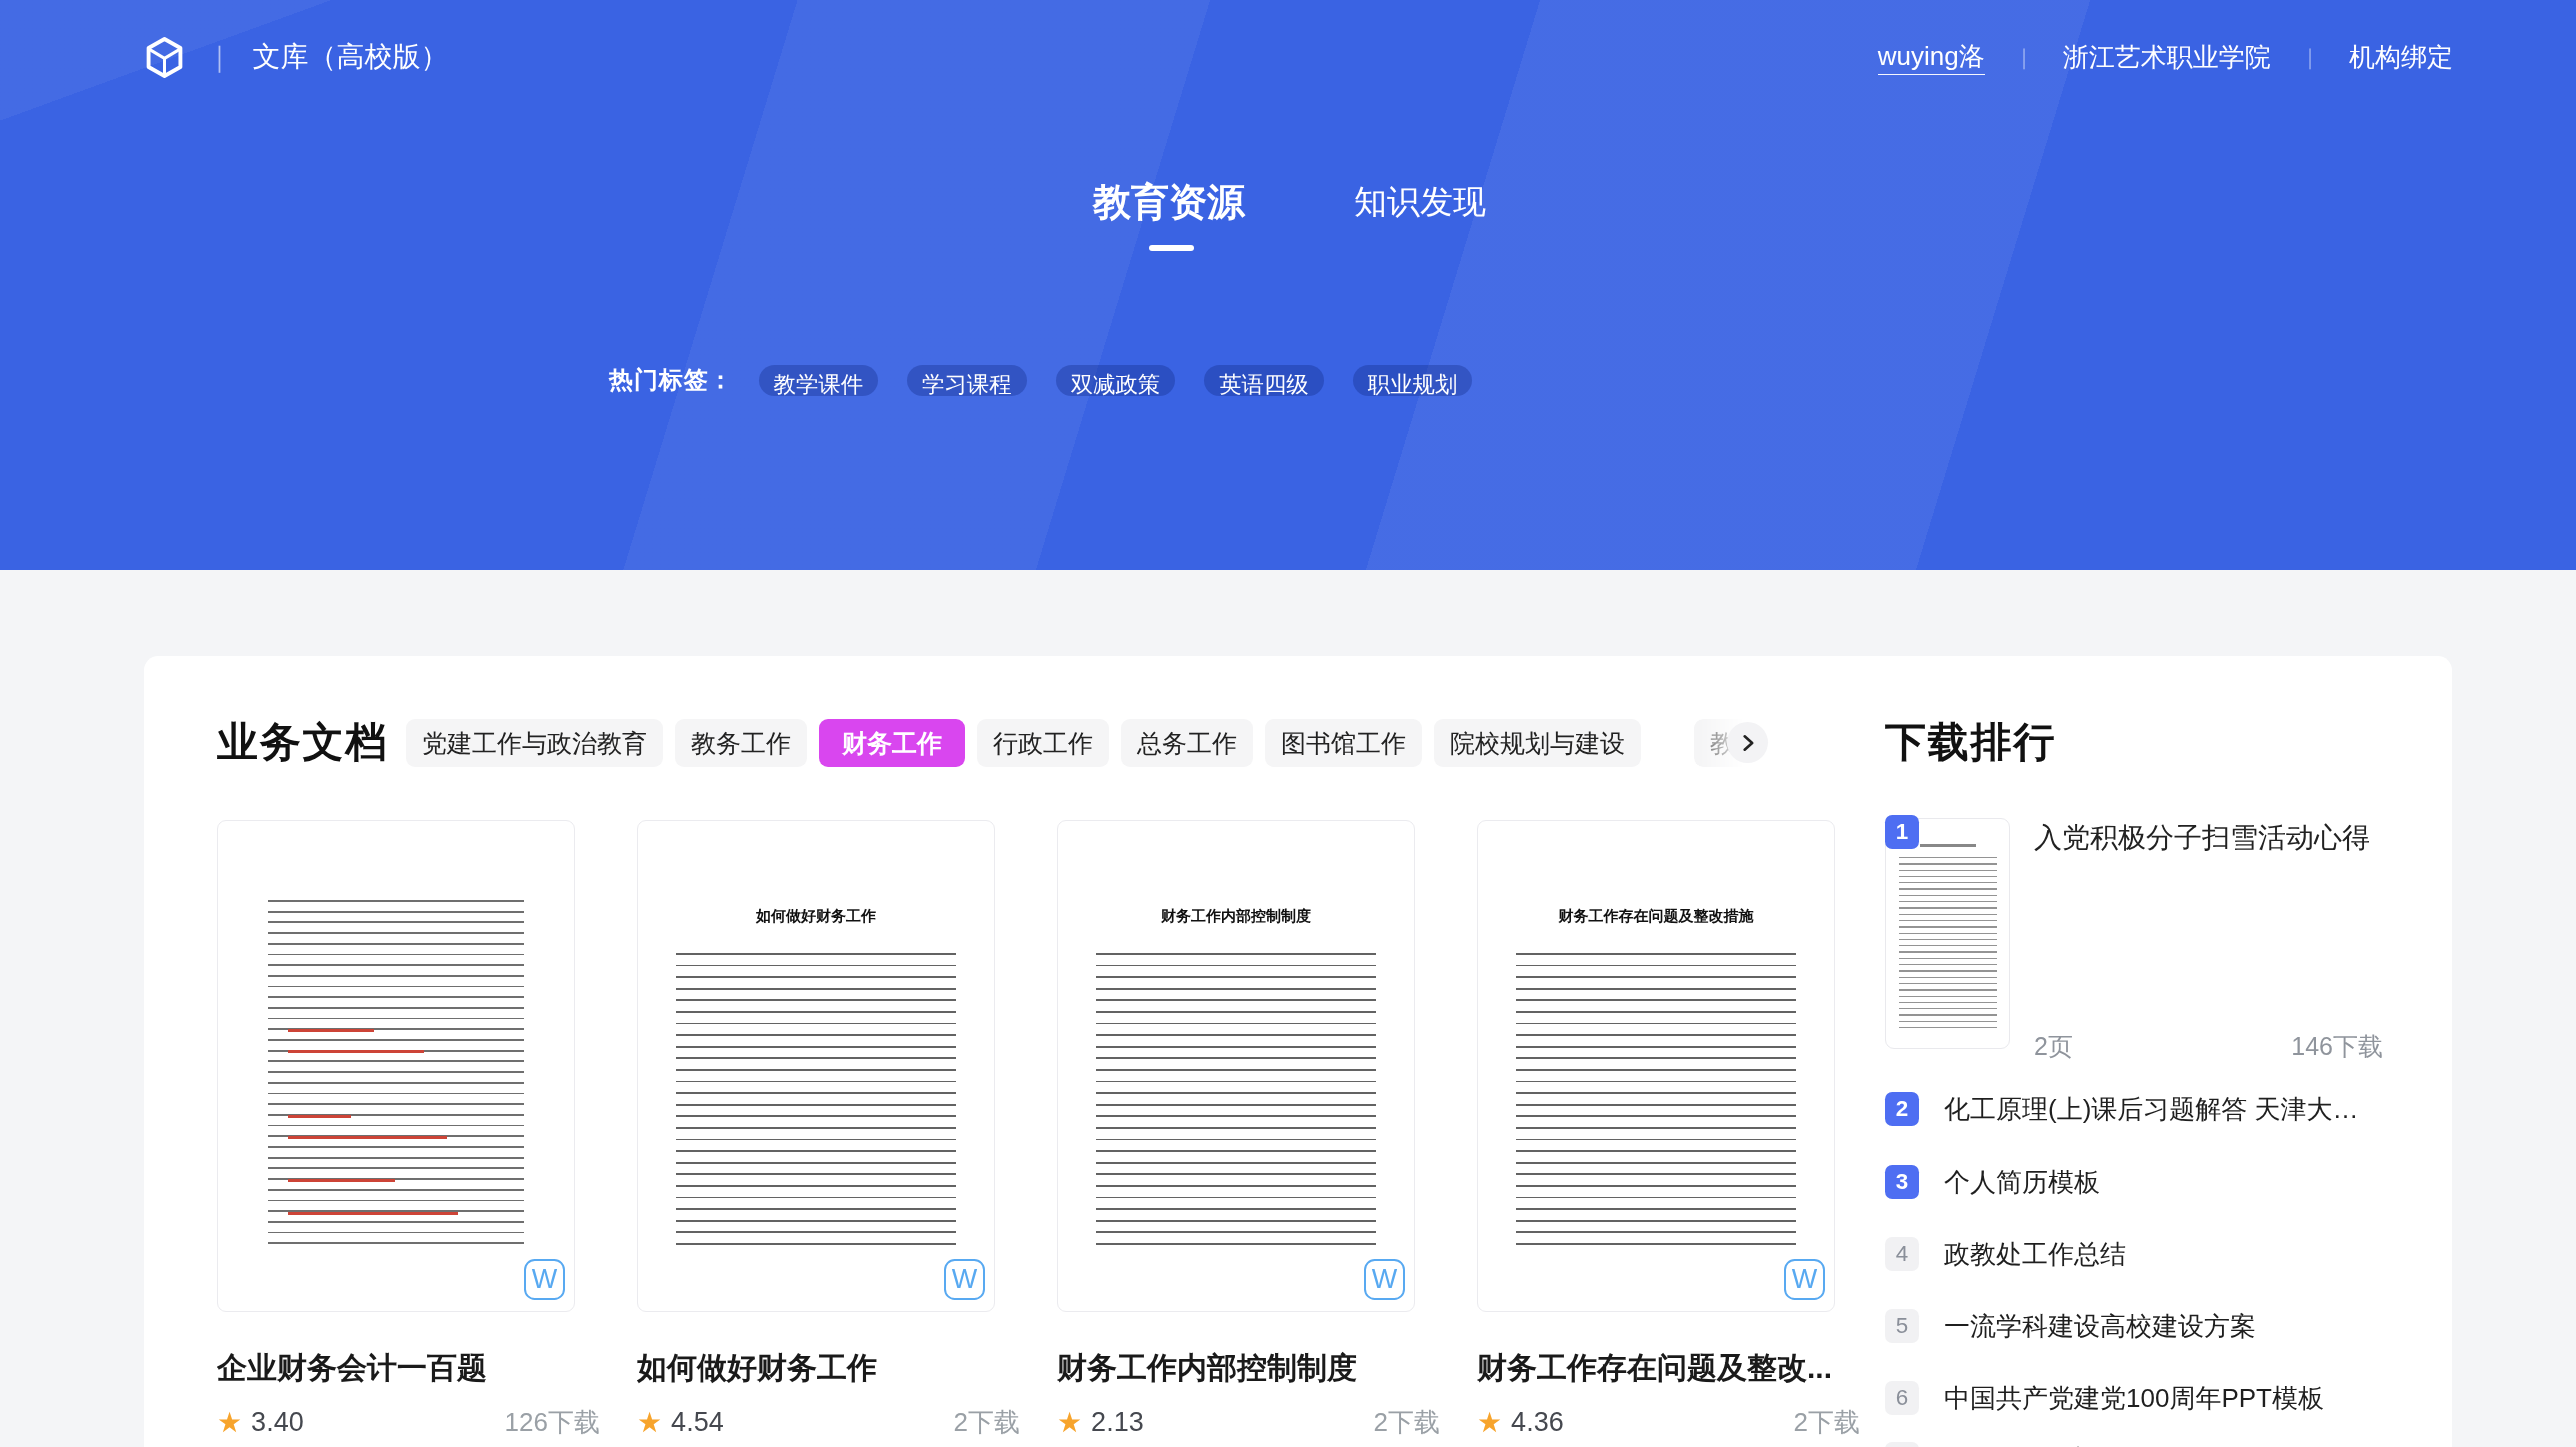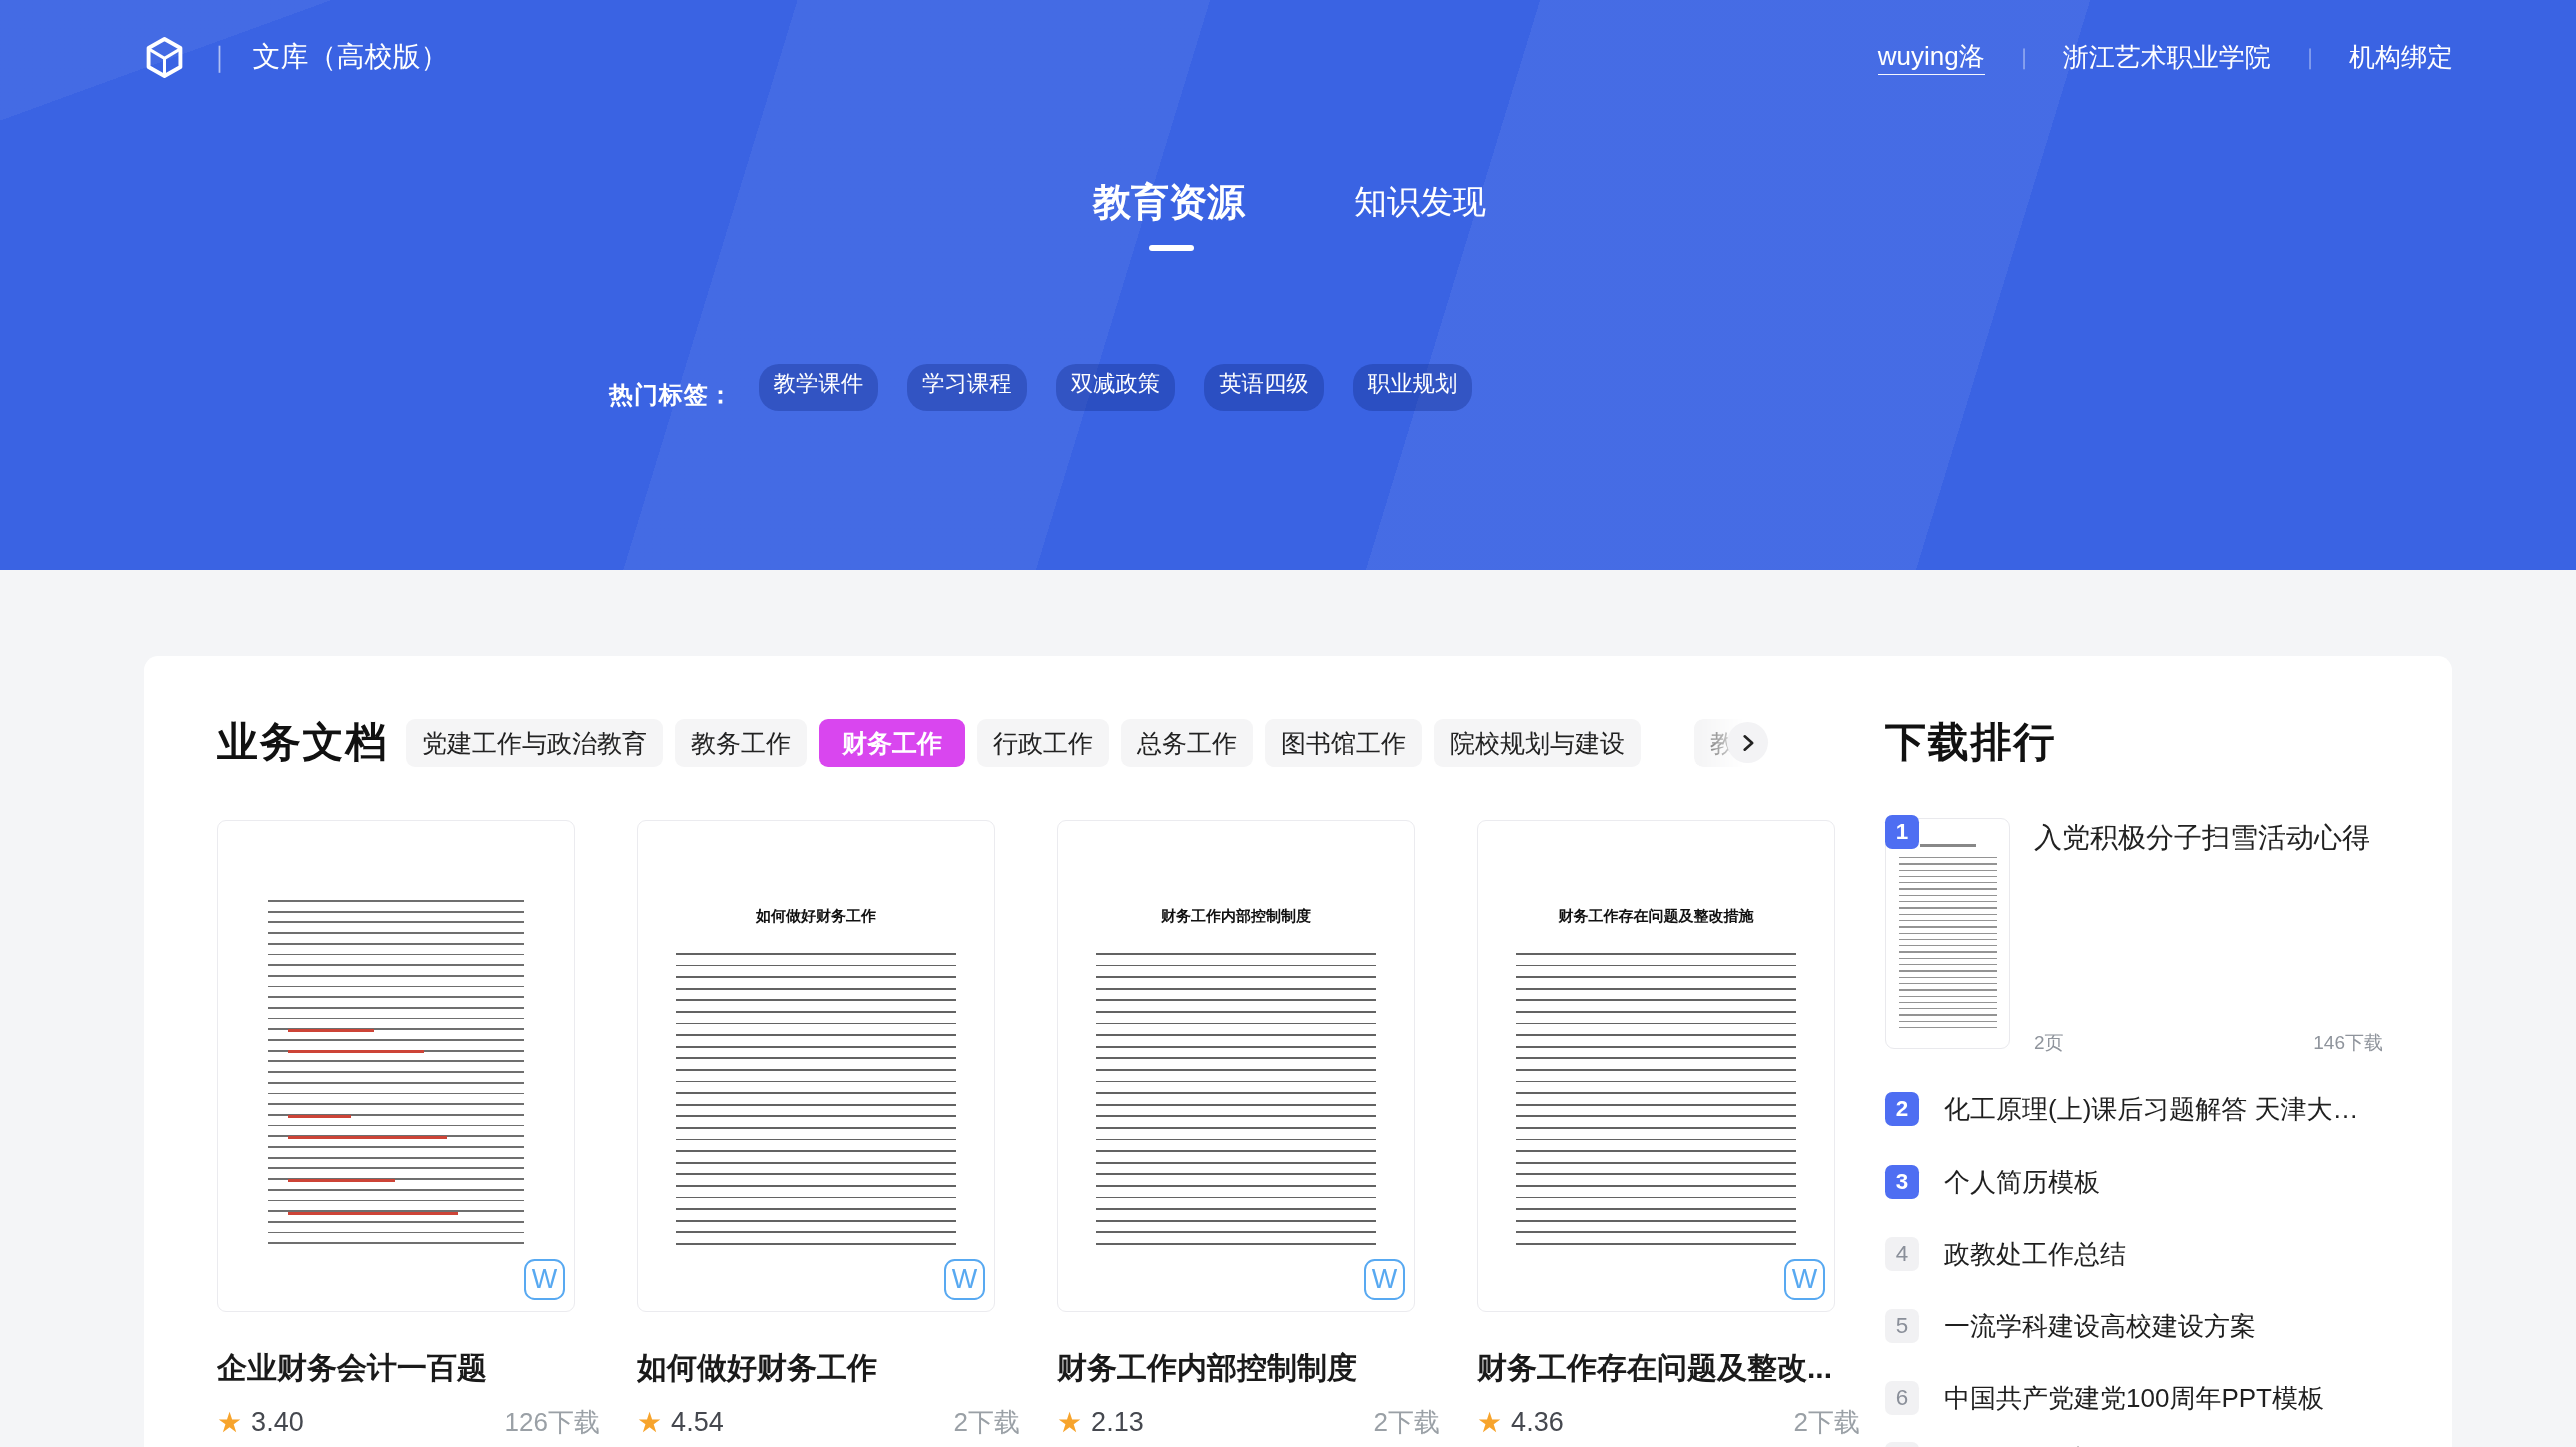--- a/index.html
+++ b/index.html
@@ -37,21 +37,21 @@
 
   .search { position:absolute; left:614px; top:263px; width:1368px; height:75px; background:#fff; border-radius:9px;
     display:flex; align-items:center; padding:0 34px 0 27px; z-index:2; box-shadow:0 5.4px 16px rgba(10,25,90,.18); }
   .search input { flex:1; border:none; outline:none; font-size:28px; color:#333; background:transparent;
     font-family:"Liberation Sans","DejaVu Sans",sans-serif; }
   .search input::placeholder { color:#9aa0a6; }
   .search-icon { width:41px; height:41px; flex:0 0 auto; cursor:pointer; }
 
   .tagrow { position:absolute; left:609px; top:364px; display:flex; align-items:flex-end; z-index:2; }
   .taglabel { font-size:24px; font-weight:600; color:#fff; margin-right:25px; letter-spacing:0.9px; }
-  .tag { height:47px; line-height:39px; padding:0 15px; border-radius:20px; background:rgba(10,32,118,0.30);
+  .tag { height:31px; line-height:39px; padding:0 15px; border-radius:20px; background:rgba(10,32,118,0.30);
     color:#fff; font-size:22.4px; margin-right:29px; cursor:pointer; }
 
   
   .main-card { position:absolute; left:144px; top:656px; width:2308px; height:905px; background:#fff; border-radius:14.3px; }
 
   .biz-title { position:absolute; left:73px; top:59px; font-size:41px; font-weight:700; color:#111; letter-spacing:1.8px; }
 
   .cats { position:absolute; left:262px; top:63px; display:flex; gap:12px; }
   .cat { height:48px; line-height:48px; padding:0 16px; border-radius:9px; background:#f5f5f6; color:#222;
     font-size:25px; white-space:nowrap; cursor:pointer; }
@@ -88,21 +88,21 @@
 
   .feat-badge { position:absolute; left:1741px; top:159px; width:34px; height:34px; border-radius:7.2px; background:#4e6ef2;
     color:#fff; font-size:22.4px; font-weight:600; display:flex; align-items:center; justify-content:center; z-index:2; }
   .feat-thumb { position:absolute; left:1741px; top:162px; width:125px; height:231px; background:#fff;
     border:1.8px solid #e9e9ed; border-radius:9px; overflow:hidden; cursor:pointer; }
   .mini-title { display:block; margin:25px auto 0; width:56px; height:2.7px; background:#888; }
   .tlines.mini { margin:10.7px 12.5px 0; height:176px;
     background:repeating-linear-gradient(to bottom, rgba(90,90,90,0.65) 0 1.3px, transparent 1.3px 6.3px); }
   .feat-title { position:absolute; left:1890px; top:163px; width:358px; font-size:28px; color:#222; cursor:pointer; }
   .feat-meta { position:absolute; left:1890px; top:374px; width:349px; display:flex; justify-content:space-between;
-    font-size:19px; color:#8f949c; }
+    font-size:25px; color:#8f949c; }
 
   .rank-row { position:absolute; left:1741px; width:498px; height:36px; display:flex; align-items:center; cursor:pointer; }
   .rk-badge { width:34px; height:34px; border-radius:7.2px; font-size:22.4px; flex:0 0 auto;
     display:flex; align-items:center; justify-content:center; }
   .rk-badge.blue { background:#4e6ef2; color:#fff; font-weight:600; }
   .rk-badge.gray { background:#f1f1f3; color:#8a8f99; }
   .rk-title { margin-left:25px; font-size:26px; color:#1f1f1f; white-space:nowrap; overflow:hidden; text-overflow:ellipsis; }
 </style>
 </head>
 <body>

